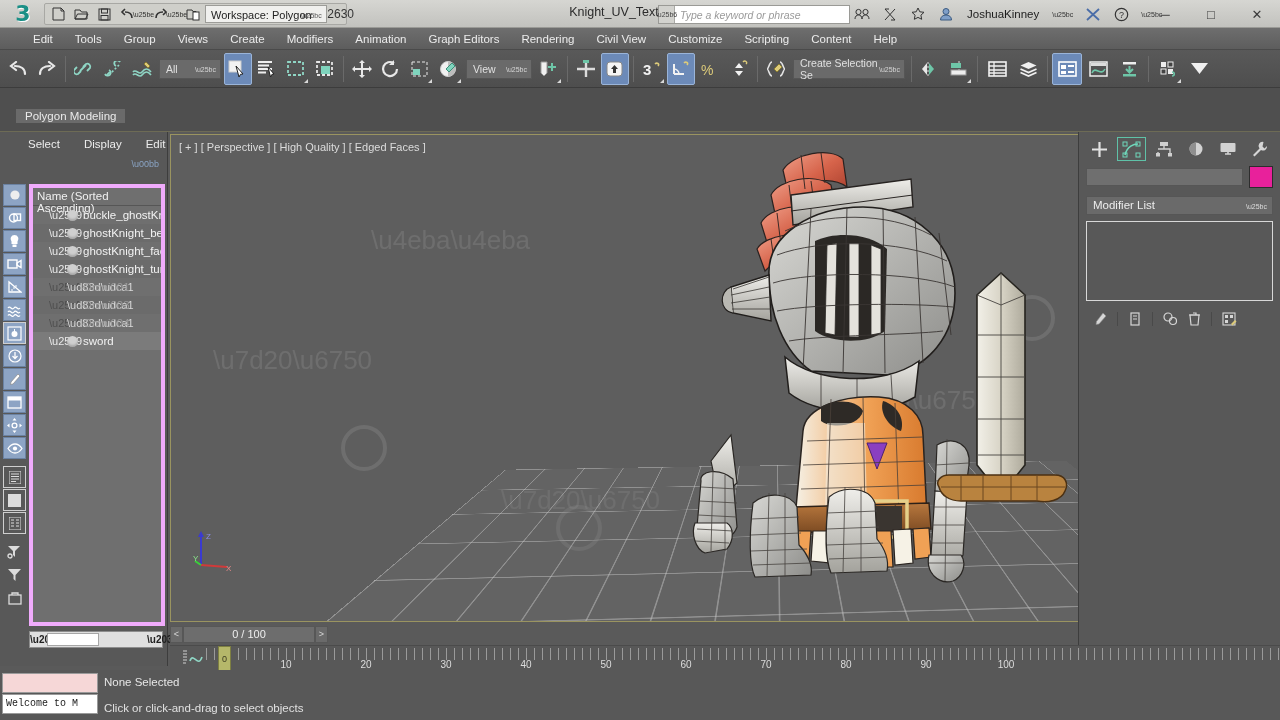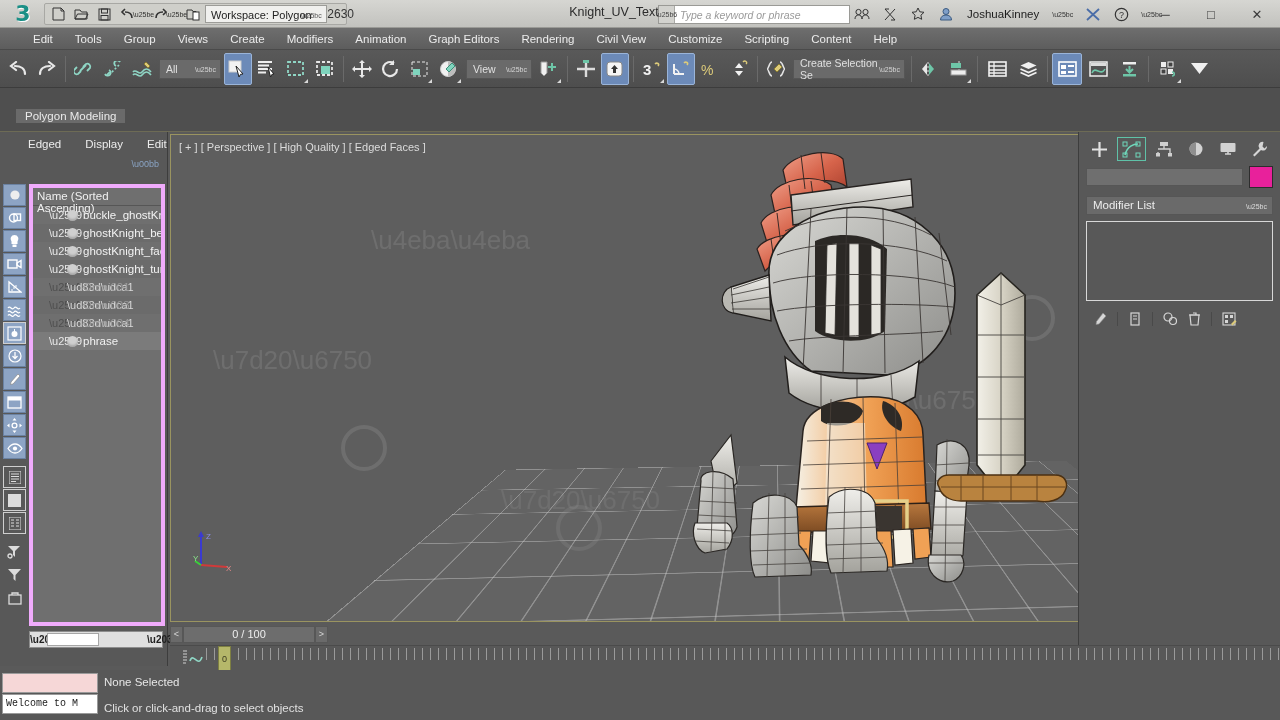--- a/index.html
+++ b/index.html
@@ -601,21 +601,21 @@
   </div>
 
   <div class="ribbon">
     <div class="ribbon-sub">
       <span class="rsub">Polygon Modeling</span>
     </div>
   </div>
 
   <div class="explorer">
     <div class="exp-menu">
-      <div class="mi">Edged</div>
+      <div class="mi">Select</div>
       <div class="mi">Display</div>
       <div class="mi">Edit</div>
     </div>
     <div class="exp-dots">\u00bb</div>
 
     <div class="exp-iconcol">
       <div class="eic">
         <svg width="14" height="14" viewBox="0 0 14 14">
             <circle cx="7" cy="7" r="4.6" fill="#eee"></circle>
           </svg>
@@ -758,21 +758,21 @@
         <span class="nm">Omni003</span>
       </div>
       <div class="exp-row dim">
         <span class="eye off">\u25cf</span>
         <span class="bulb">\ud83d\udca1</span>
         <span class="nm">Omni004</span>
       </div>
       <div class="exp-row sel">
         <span class="eye">\u25c9</span>
         <span class="dot"></span>
-        <span class="nm">phrase</span>
+        <span class="nm">sword</span>
       </div>
     </div>
 
     <div class="exp-scroll">
       <span class="ar">\u2039</span>
       <span class="thumb"></span>
       <span class="ar" style="margin-left:auto">\u203a</span>
     </div>
   </div>
 
@@ -1120,20 +1120,32 @@
   </div>
 
   <div class="trackbar">
     <div class="tb-curvebtn">
       <svg width="22" height="16" viewBox="0 0 22 16">
           <path d="M1 2h4M1 5h4M1 8h4M1 11h4M1 14h3" stroke="#cfcfcf" stroke-width="1.1"></path>
           <path d="M8 12c3-10 8 8 12-4" fill="none" stroke="#8fd6c5" stroke-width="1.6"></path>
         </svg>
     </div>
     <div class="ticks"></div>
+    <div class="ticklabels">
+      <span style="left:80px">10</span>
+      <span style="left:160px">20</span>
+      <span style="left:240px">30</span>
+      <span style="left:320px">40</span>
+      <span style="left:400px">50</span>
+      <span style="left:480px">60</span>
+      <span style="left:560px">70</span>
+      <span style="left:640px">80</span>
+      <span style="left:720px">90</span>
+      <span style="left:800px">100</span>
+    </div>
     <div class="playhead">0</div>
   </div>
 
   <div class="statusbar">
     <div class="mxs-top"></div>
     <div class="mxs-bot">Welcome to M</div>
     <div class="st-sel">None Selected</div>
     <div class="st-hint">Click or click-and-drag to select objects</div>
 
   </div>

